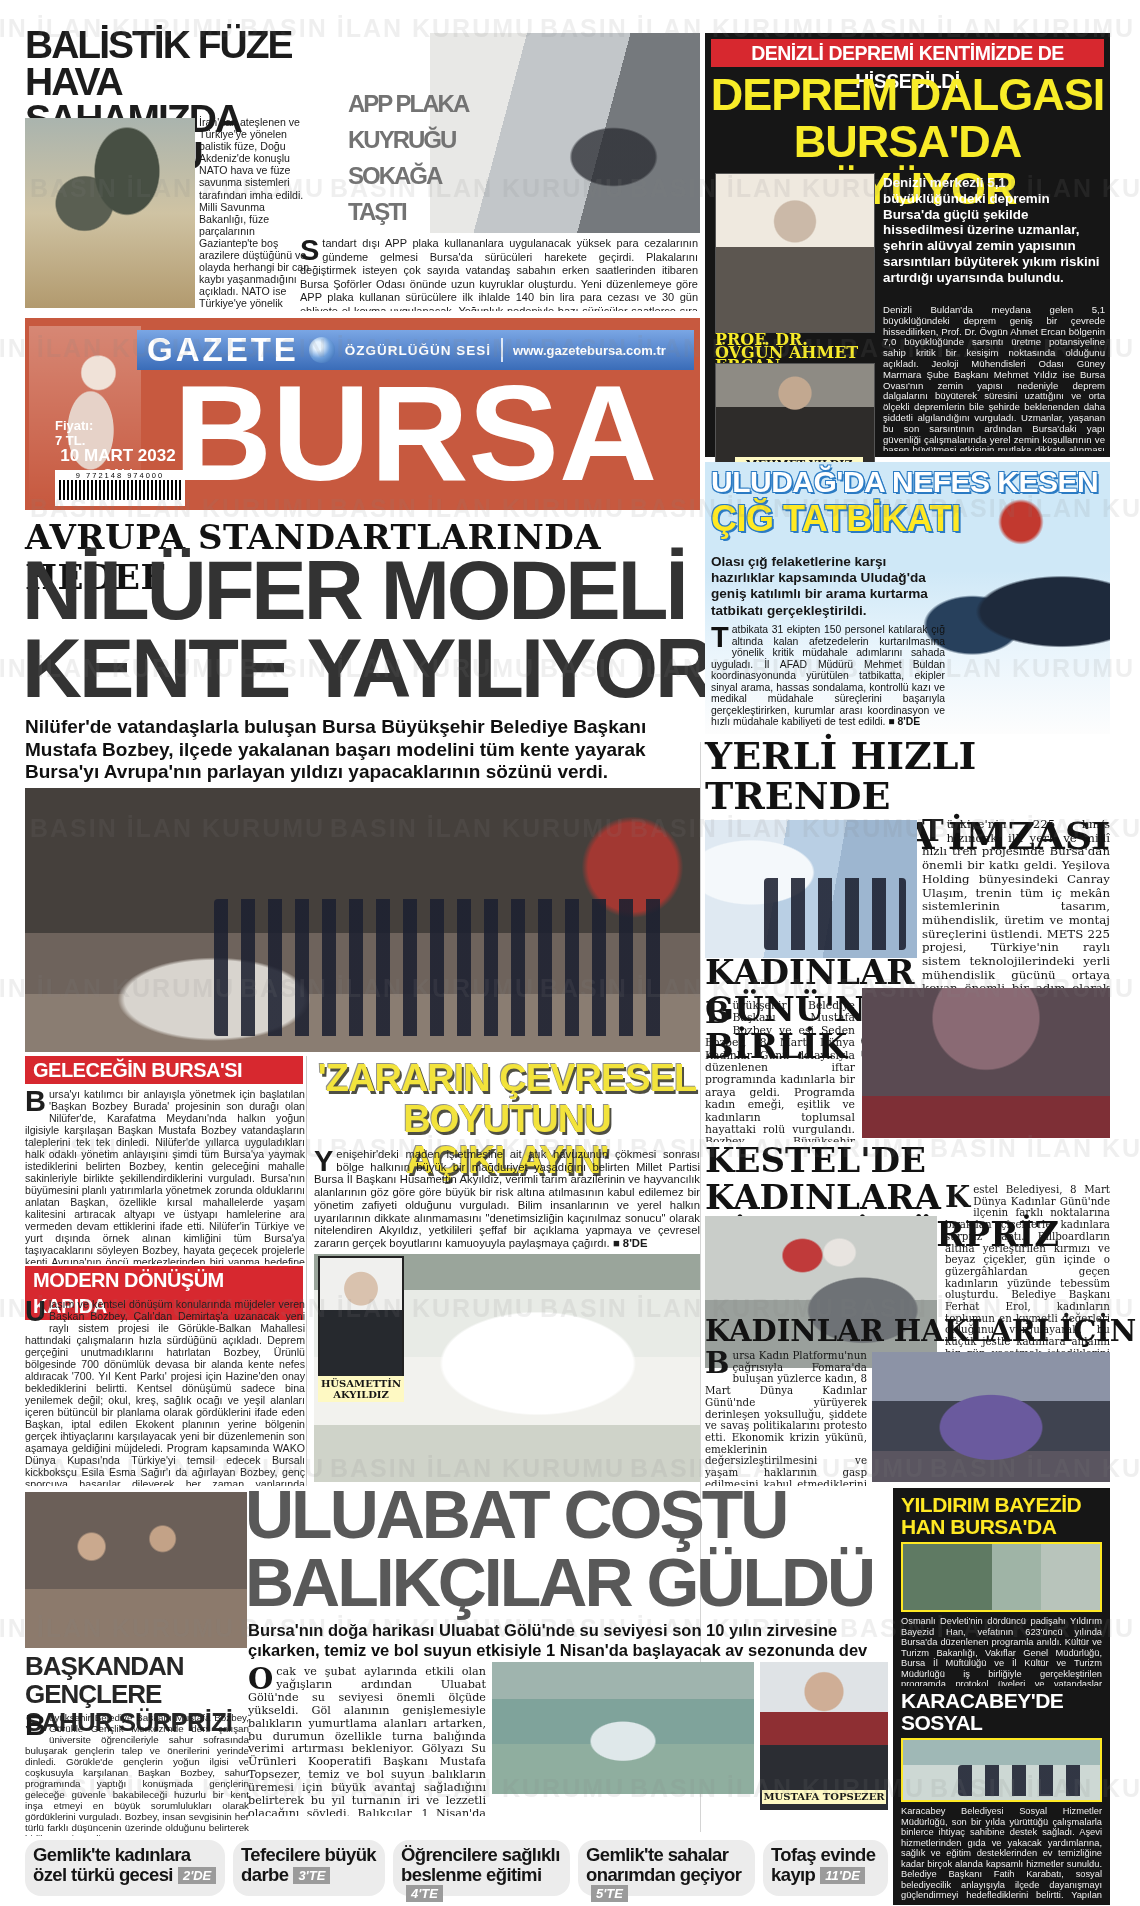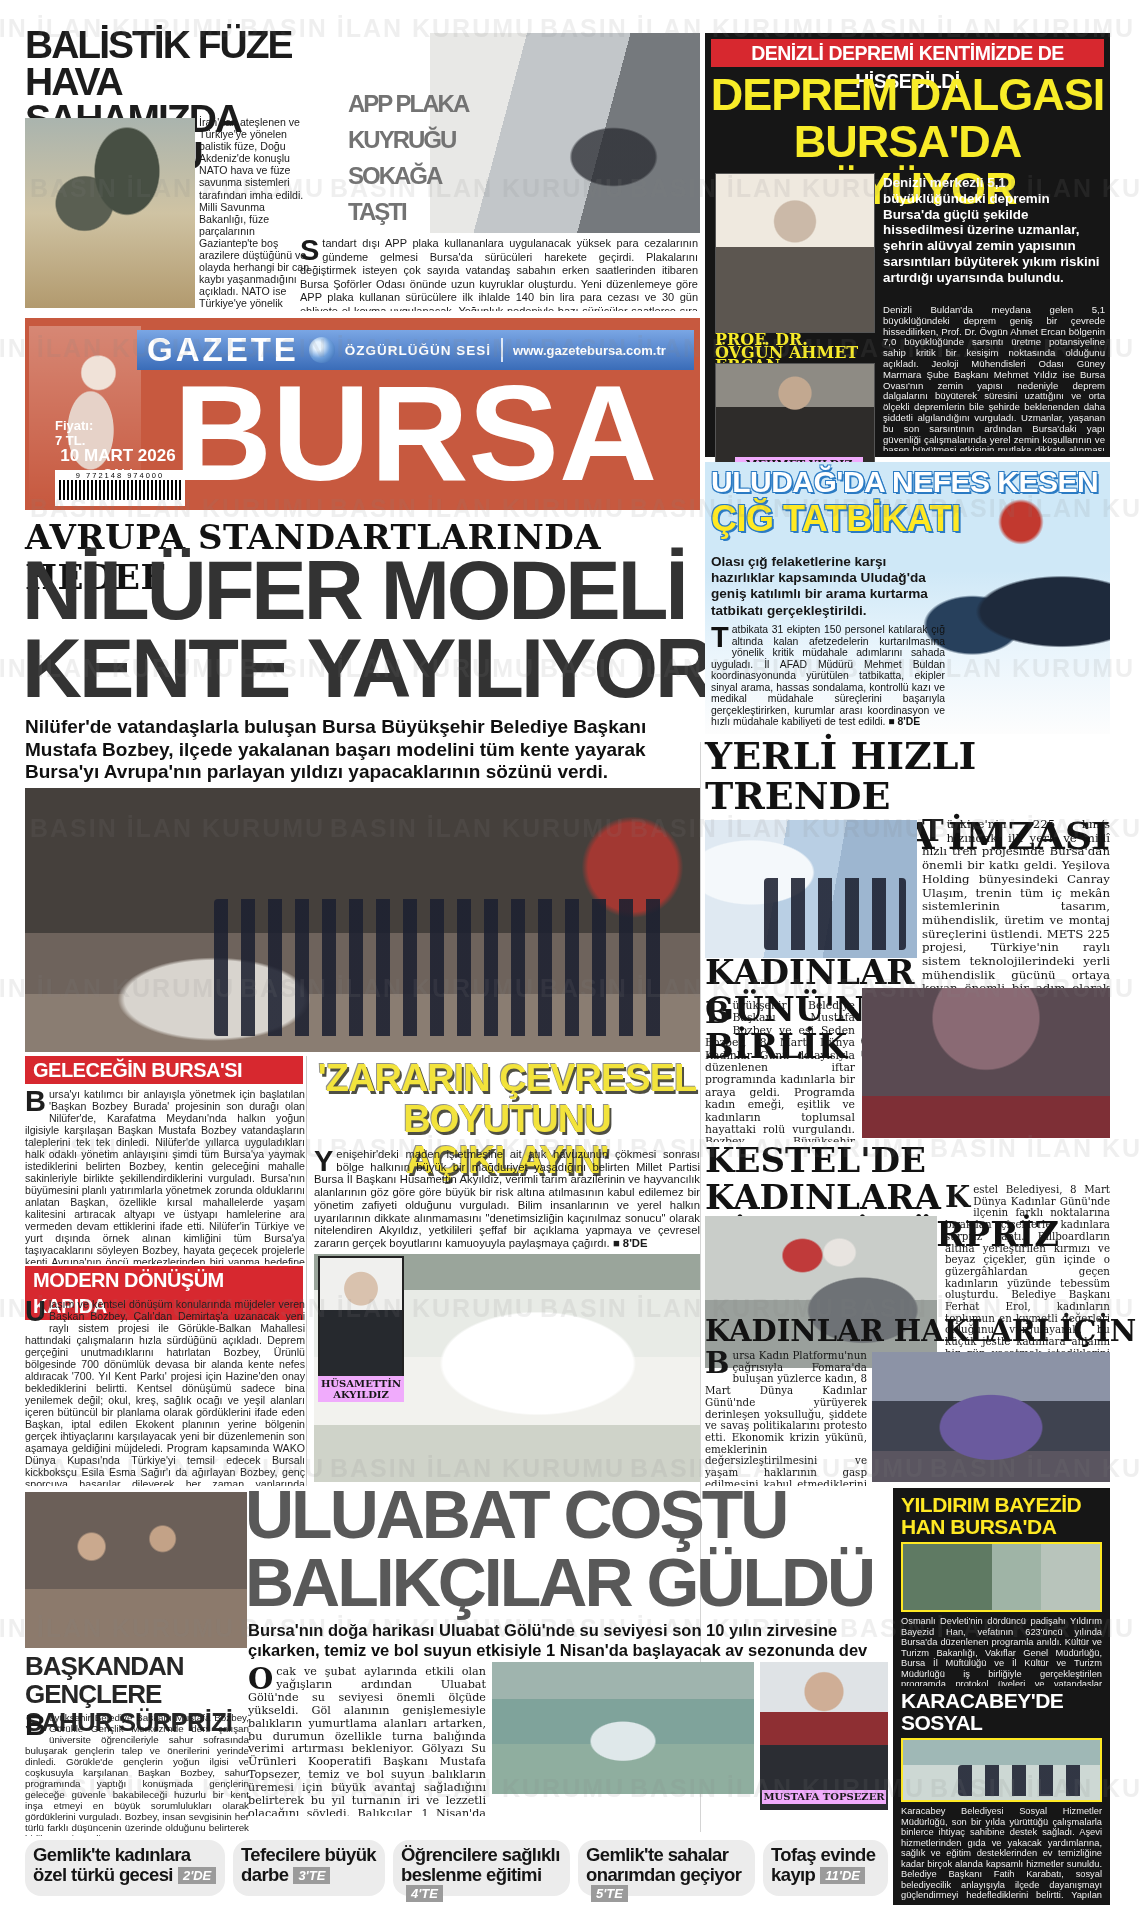--- a/index.html
+++ b/index.html
@@ -40,21 +40,21 @@
   .bluebar{background:linear-gradient(180deg,#7aa6e4,#3a6cb8);display:flex;align-items:center;color:#fff;}
   .globe{display:inline-block;width:26px;height:26px;border-radius:50%;background:radial-gradient(circle at 35% 35%,#e8f4ff 0 18%,#6fa0dc 50%,#2a5ea8);}
   .barcode-bars{height:20px;background:repeating-linear-gradient(90deg,#000 0 2px,#fff 2px 4px);}
   
   .darkblock{background:#161616;}
   .yellow{color:#f8ec28;}
   
   #wm{position:absolute;inset:0;pointer-events:none;z-index:9;}
   #wm span{position:absolute;font-weight:bold;font-size:25px;letter-spacing:2px;color:rgba(135,135,135,.13);white-space:nowrap;}
   .rule{position:absolute;background:#c9c9c9;width:1px;}
-  .chip{background:#f0abfc;color:#161616;font-weight:bold;text-align:center;}
+  .chip{background:#fef9c3;color:#161616;font-weight:bold;text-align:center;}
   .stripbox{position:absolute;top:1840px;height:56px;background:#ececec;padding:5px 8px;box-sizing:border-box;border-radius:16px;}
   .striptitle{font-weight:bold;font-size:18.5px;line-height:19.5px;letter-spacing:-.6px;color:#141414;}
   .badge{display:inline-block;background:#9b9b9b;color:#fff;font-weight:bold;font-style:italic;font-size:13px;padding:1px 5px;margin-left:5px;vertical-align:1px;}
 </style>
 </head>
 <body>
 
 <div id="page">
 
   <div class="abs h-cond" style="left:25px;top:26px;width:300px;font-size:39px;">
@@ -104,21 +104,21 @@
       <span style="font-size:13.5px;font-weight:bold;letter-spacing:1px;">ÖZGÜRLÜĞÜN SESİ</span>
       <span style="width:2px;height:24px;background:rgba(255,255,255,.8);"></span>
       <span style="font-size:13px;font-weight:bold;">www.gazetebursa.com.tr</span>
     </div>
     <div class="abs" style="left:112px;top:44px;width:557px;font-size:136px;line-height:142px;font-weight:bold;color:#fff;text-align:center;letter-spacing:0;">BURSA</div>
     <div class="abs" style="left:30px;top:100px;color:#fff;font-weight:bold;font-size:13px;line-height:15px;">
       <div>Fiyatı:</div>
       <div>7 TL.</div>
     </div>
     <div class="abs" style="left:18px;top:128px;width:150px;color:#fff;font-weight:bold;text-align:center;">
-      <div style="font-size:17px;">10 MART 2026</div>
+      <div style="font-size:17px;">10 MART 2032</div>
       <div style="font-size:13px;">SALI</div>
     </div>
     <div class="abs" style="left:30px;top:152px;width:130px;height:36px;background:#fff;padding:1px 4px;box-sizing:border-box;">
       <div style="font-size:7.5px;letter-spacing:2px;text-align:center;color:#000;">9 772148 974000</div>
       <div class="barcode-bars"></div>
     </div>
   </div>
 
   <div class="abs h-serif" style="left:25px;top:517px;width:680px;font-size:34px;letter-spacing:.5px;">AVRUPA STANDARTLARINDA HEDEF</div>
   <div class="abs h-cond" style="left:22px;top:552px;width:690px;font-size:83px;line-height:78px;color:#333;letter-spacing:-3px;">

